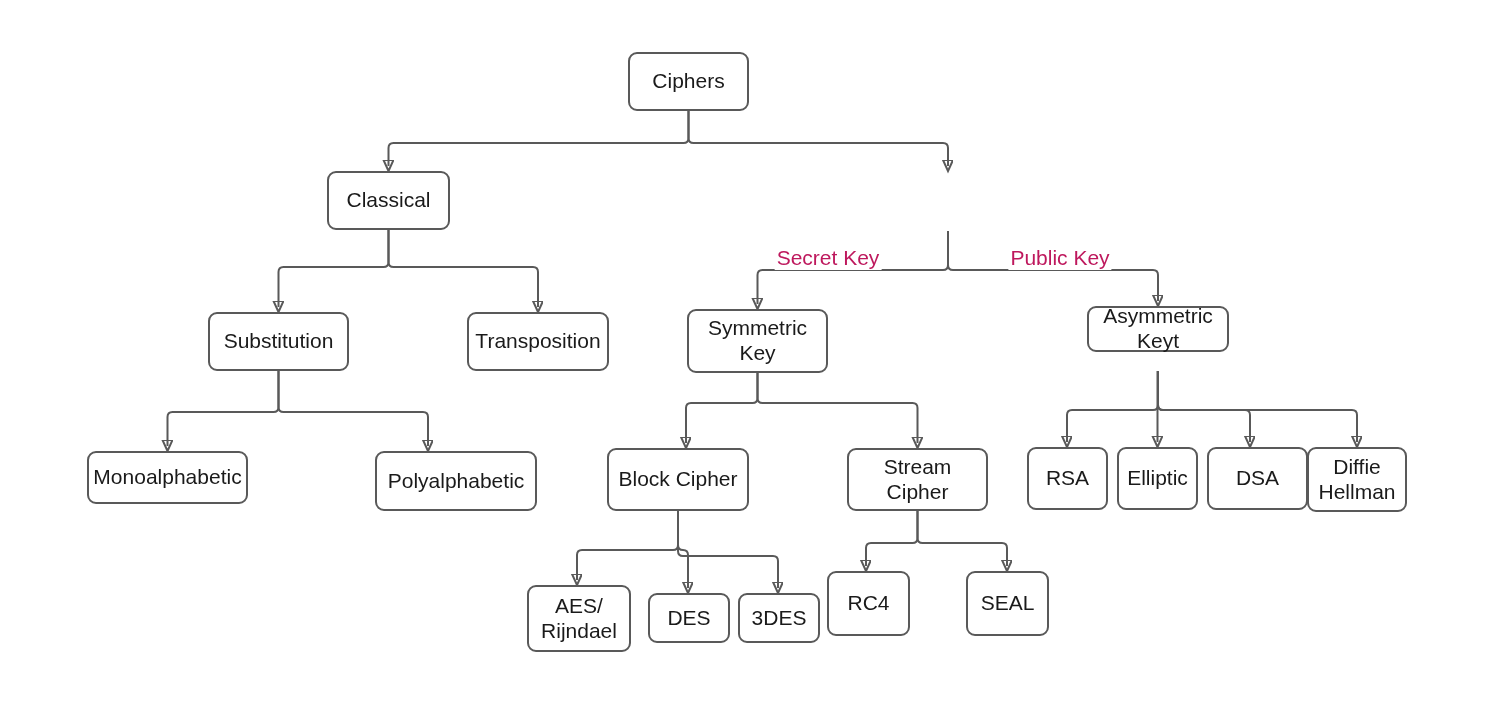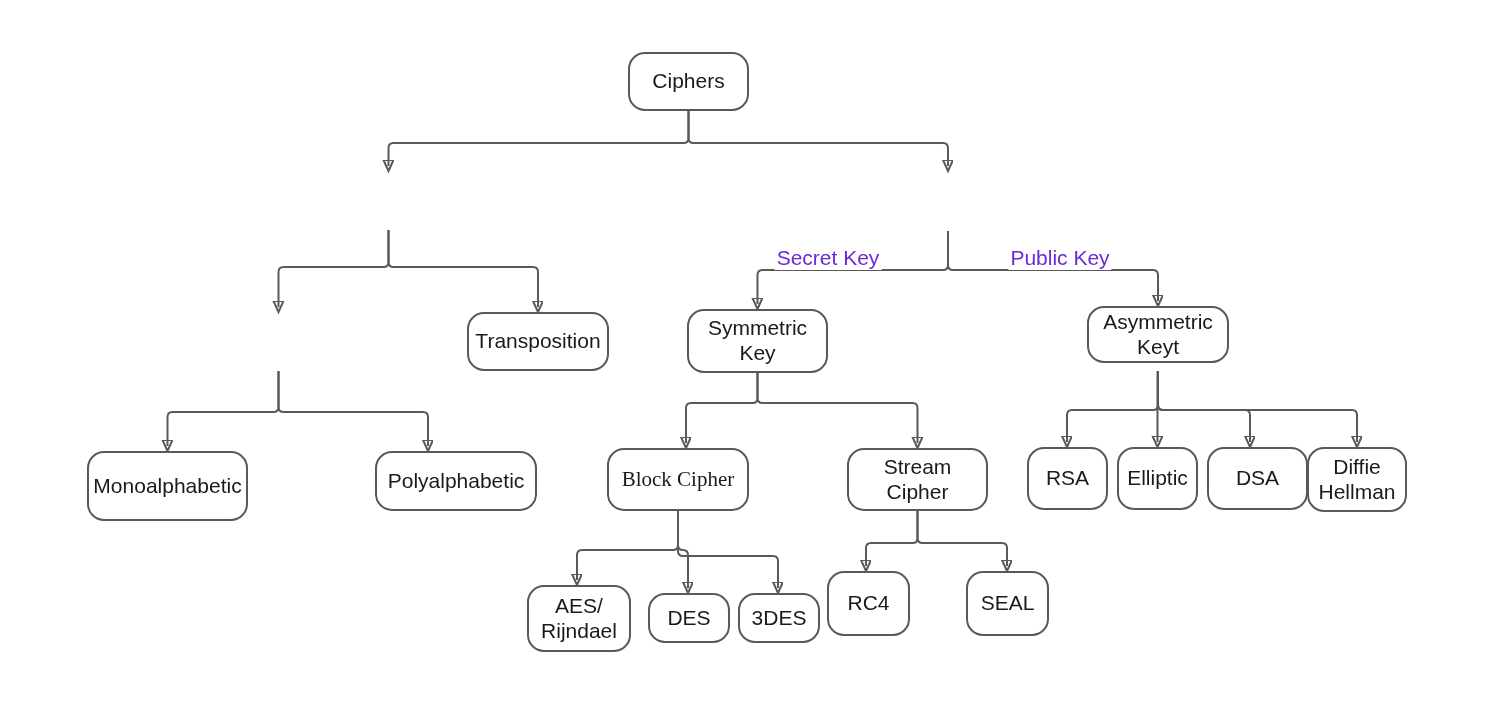--- a/index.html
+++ b/index.html
@@ -11,35 +11,35 @@
     font-family: "Liberation Sans", sans-serif;
     overflow: hidden;
   }
   .edges { position: absolute; left: 0; top: 0; }
   .edges path { fill: none; stroke: #595959; stroke-width: 2; }
   .node {
     position: absolute;
     box-sizing: border-box;
     background: #ffffff;
     border: 2px solid #595959;
-    border-radius: 17px;
+    border-radius: 9px;
     display: flex;
     align-items: center;
     justify-content: center;
     text-align: center;
     font-size: 21px;
     line-height: 1.18;
     color: #1a1a1a;
     white-space: pre-line;
   }
   .edge-label {
     position: absolute;
     transform: translate(-50%, -50%);
     font-size: 21px;
-    color: #6d28d9;
+    color: #be185d;
     background: #ffffff;
     white-space: nowrap;
     padding: 0 2px;
   }
 </style>
 </head>
 <body>
 
 <div class="canvas">
 
@@ -65,36 +65,38 @@
     <path d="M917.5,511 V538 Q917.5,543 912.5,543 H871 Q866,543 866,548 V566" marker-end="url(#arrow)"></path>
     <path d="M917.5,511 V538 Q917.5,543 922.5,543 H1002 Q1007,543 1007,548 V566" marker-end="url(#arrow)"></path>
     <path d="M1158,371 V405 Q1158,410 1153,410 H1072 Q1067,410 1067,415 V442" marker-end="url(#arrow)"></path>
     <path d="M1157.5,371 V442" marker-end="url(#arrow)"></path>
     <path d="M1158,371 V405 Q1158,410 1163,410 H1245 Q1250,410 1250,415 V442" marker-end="url(#arrow)"></path>
     <path d="M1158,371 V405 Q1158,410 1163,410 H1352 Q1357,410 1357,415 V442" marker-end="url(#arrow)"></path>
   </svg>
 
   <div class="node" style="left:628px; top:52px; width:121px; height:59px;">Ciphers</div>
 
+  <div class="node" style="left:327px; top:171px; width:123px; height:59px;">Classical</div>
 
 
+  <div class="node" style="left:208px; top:312px; width:141px; height:59px;">Substitution</div>
 
   <div class="node" style="left:467px; top:312px; width:142px; height:59px;">Transposition</div>
 
   <div class="node" style="left:687px; top:309px; width:141px; height:64px;">Symmetric
 Key</div>
 
-  <div class="node" style="left:1087px; top:306px; width:142px; height:57px;">Asymmetric
+  <div class="node" style="left:1087px; top:306px; width:142px; height:46px;">Asymmetric
 Keyt</div>
 
-  <div class="node" style="left:87px; top:451px; width:161px; height:70px;">Monoalphabetic</div>
+  <div class="node" style="left:87px; top:451px; width:161px; height:53px;">Monoalphabetic</div>
 
   <div class="node" style="left:347px; top:451px; width:162px; height:60px;margin-left:28px;">Polyalphabetic</div>
 
-  <div class="node" style="left:607px; top:448px; width:142px; height:63px;font-family:Liberation Serif, serif;">Block Cipher</div>
+  <div class="node" style="left:607px; top:448px; width:142px; height:63px;">Block Cipher</div>
 
   <div class="node" style="left:847px; top:448px; width:141px; height:63px;">Stream
 Cipher</div>
 
   <div class="node" style="left:1027px; top:447px; width:81px; height:63px;">RSA</div>
 
   <div class="node" style="left:1117px; top:447px; width:81px; height:63px;">Elliptic</div>
 
   <div class="node" style="left:1207px; top:447px; width:101px; height:63px;">DSA</div>
 

